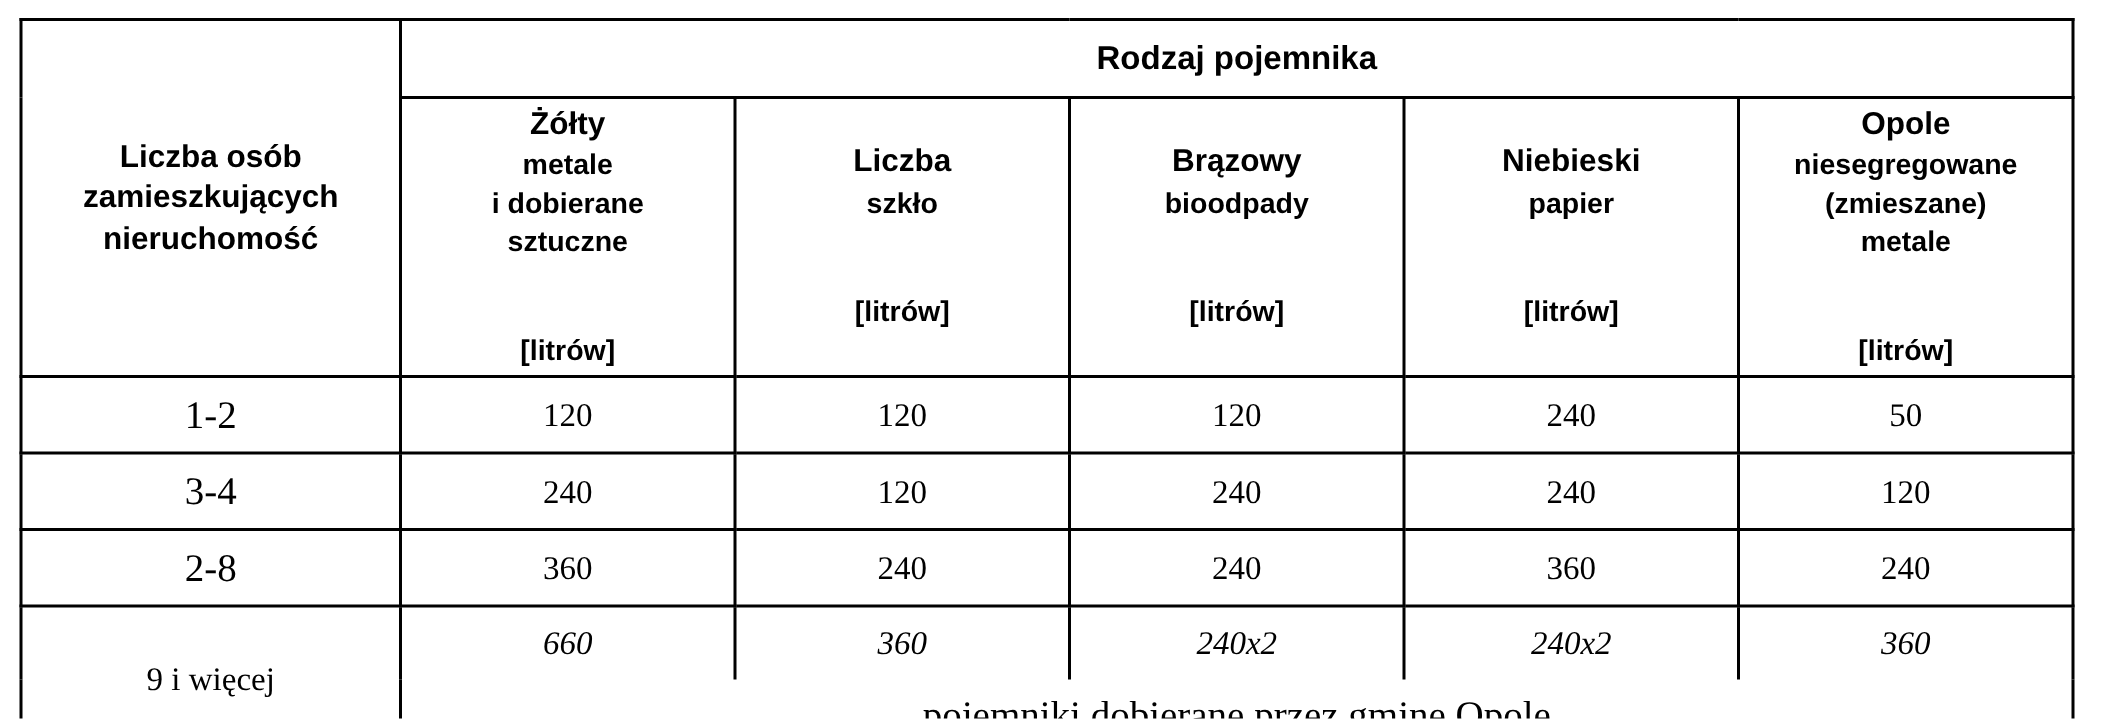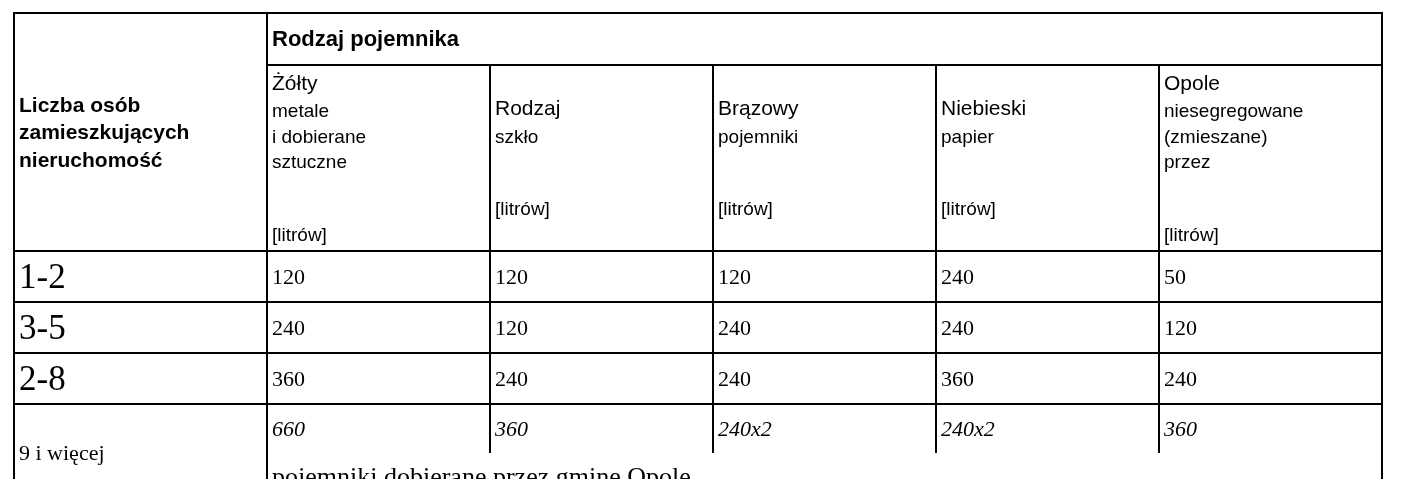--- a/index.html
+++ b/index.html
@@ -24,41 +24,41 @@
     position: absolute;
     left: 13px;
     top: 12px;
     width: 1369px;
     border-collapse: collapse;
     table-layout: fixed;
   }
   table.waste td {
     border: 2px solid #000000;
     vertical-align: middle;
-    text-align: left;
-    padding: 2px 4px;
+    text-align: center;
+    padding: 2px 20px;
   }
   .col-people { width: 253px; }
   .col-bin { width: 223px; }
 
   .hdr-people {
     font-family: "Liberation Sans", sans-serif;
     font-weight: bold;
     font-size: 21px;
     line-height: 1.30;
   }
   .hdr-span {
     font-family: "Liberation Sans", sans-serif;
     font-weight: bold;
     font-size: 22px;
     height: 46px;
   }
   .hdr-bin {
     font-family: "Liberation Sans", sans-serif;
-    font-weight: normal;
+    font-weight: bold;
     font-size: 19px;
     line-height: 1.34;
     vertical-align: top;
     padding-top: 8px;
     height: 180px;
     border-radius: 18px;
   }
   .hdr-bin .bin-name {
     font-size: 21px;
     display: block;
@@ -78,21 +78,21 @@
   .unit-pad-3 { margin-top: 76px; }
   .unit-pad-4 { margin-top: 76px; }
   .unit-pad-5 { margin-top: 20px; }
 
   .data-row td {
     font-size: 22px;
     height: 45px;
     font-family: "Liberation Serif", serif;
   }
   .data-row td.people-cell {
-    font-size: 35px;
+    font-size: 26px;
   }
   .last-row td {
     height: 44px;
   }
   .italic-val {
     font-style: italic;
     font-size: 26px;
   }
   .note-row td {
     font-size: 26px;
@@ -129,54 +129,54 @@
       </tr>
       <tr>
         <td class="hdr-bin">
           <span class="bin-name">Żółty</span>
           <span class="bin-desc" style="white-space:pre-line">metale
 i dobierane
 sztuczne</span>
           <span class="bin-unit unit-pad-1">[litrów]</span>
         </td>
         <td class="hdr-bin">
-          <span class="bin-name">Rodzaj</span>
+          <span class="bin-name">Liczba</span>
           <span class="bin-desc" style="white-space:pre-line">szkło</span>
           <span class="bin-unit unit-pad-2">[litrów]</span>
         </td>
         <td class="hdr-bin">
           <span class="bin-name">Brązowy</span>
-          <span class="bin-desc" style="white-space:pre-line">pojemniki</span>
+          <span class="bin-desc" style="white-space:pre-line">bioodpady</span>
           <span class="bin-unit unit-pad-3">[litrów]</span>
         </td>
         <td class="hdr-bin">
           <span class="bin-name">Niebieski</span>
           <span class="bin-desc" style="white-space:pre-line">papier</span>
           <span class="bin-unit unit-pad-4">[litrów]</span>
         </td>
         <td class="hdr-bin">
           <span class="bin-name">Opole</span>
           <span class="bin-desc" style="white-space:pre-line">niesegregowane
 (zmieszane)
-przez</span>
+metale</span>
           <span class="bin-unit unit-pad-5">[litrów]</span>
         </td>
       </tr>
 
       <tr class="data-row">
         <td class="people-cell">1-2</td>
         <td>120</td>
         <td>120</td>
         <td>120</td>
         <td>240</td>
         <td>50</td>
       </tr>
 
       <tr class="data-row">
-        <td class="people-cell">3-5</td>
+        <td class="people-cell">3-4</td>
         <td>240</td>
         <td>120</td>
         <td>240</td>
         <td>240</td>
         <td>120</td>
       </tr>
 
       <tr class="data-row">
         <td class="people-cell">2-8</td>
         <td>360</td>

